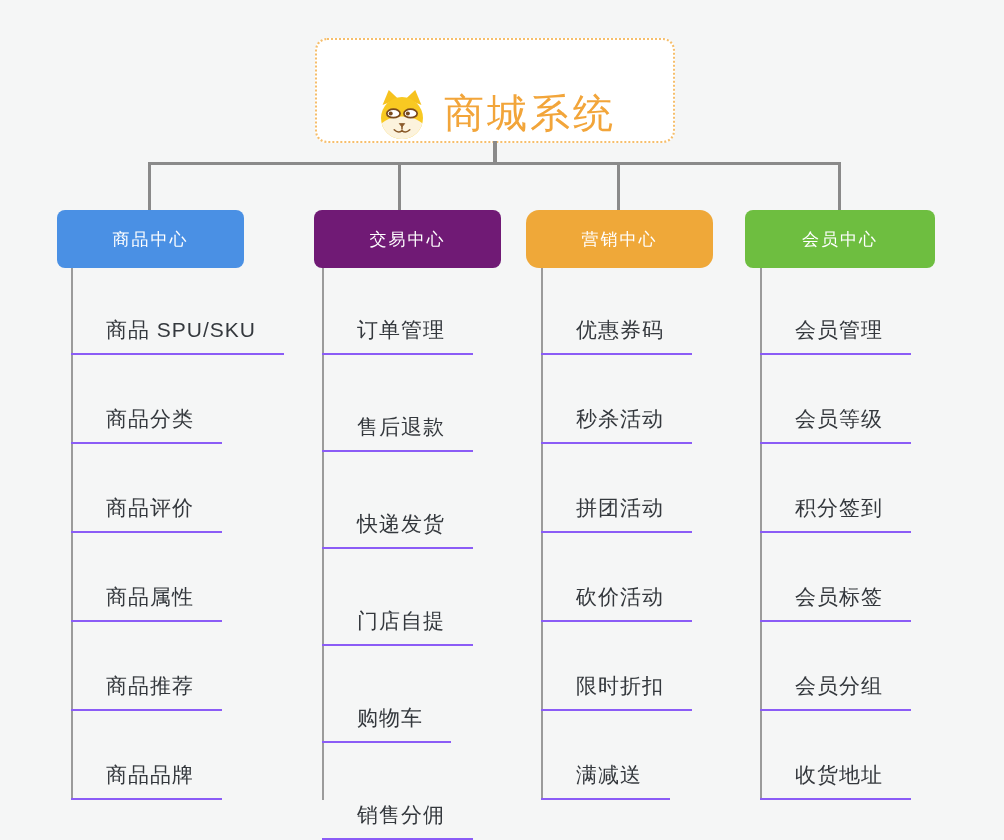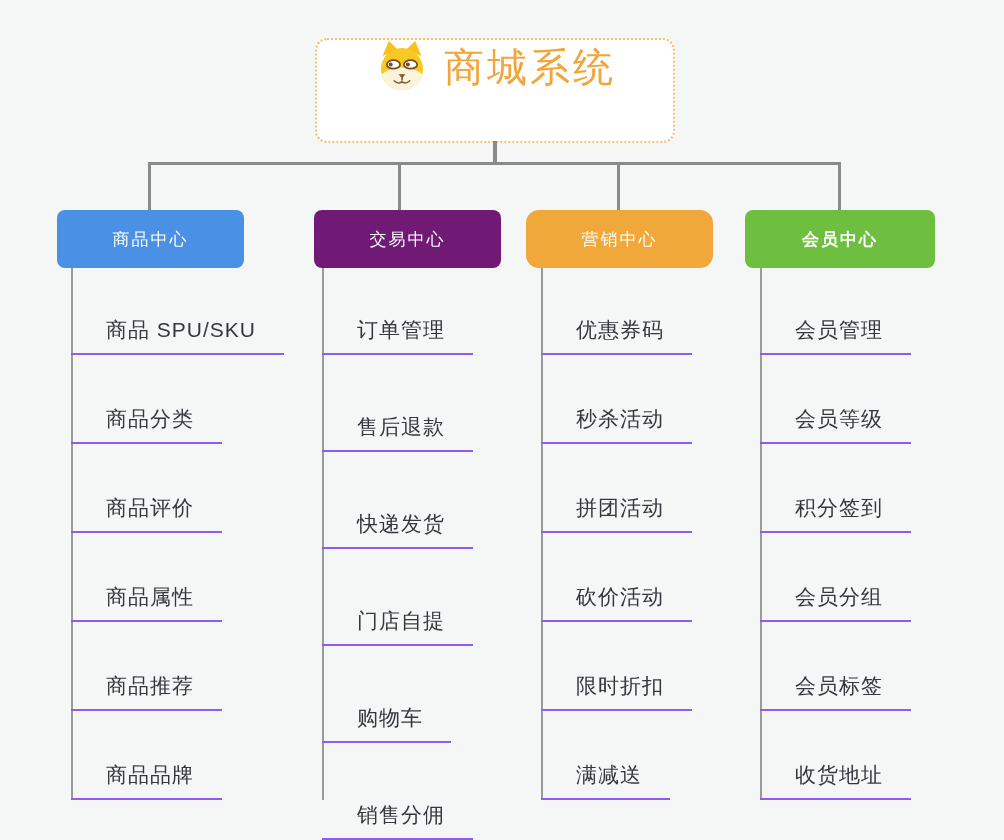--- a/index.html
+++ b/index.html
@@ -13,21 +13,21 @@
     background:#f5f6f6;
     overflow:hidden;
   }
   
   .root-node{
     position:absolute;left:315px;top:38px;width:360px;height:105px;
     background:#ffffff;
     border:2px dotted #f6be6b;
     border-radius:12px;
     box-sizing:border-box;
-    display:flex;align-items:flex-start;justify-content:center;gap:14px;
+    display:flex;align-items:flex-end;justify-content:center;gap:14px;
     cursor:pointer;
   }
   .root-title{
     font-size:40px;
     letter-spacing:3px;
     color:#f2a53a;
     font-weight:500;
     white-space:nowrap;
   }
   .root-icon{width:56px;height:52px;flex:0 0 auto;}
@@ -106,21 +106,21 @@
   <div class="conn root-drop"></div>
   <div class="conn h-bar"></div>
   <div class="conn drop1"></div>
   <div class="conn drop2"></div>
   <div class="conn drop3"></div>
   <div class="conn drop4"></div>
 
   <div class="branch-box b1" style="background-color: rgb(74, 144, 228);">商品中心</div>
   <div class="branch-box b2" style="background-color: #701a75; margin-left: 7px;">交易中心</div>
   <div class="branch-box b3" style="background-color: rgb(239, 168, 57); border-radius: 13px;">营销中心</div>
-  <div class="branch-box b4" style="background-color: rgb(110, 190, 64); font-weight: bold;">会员中心</div>
+  <div class="branch-box b4" style="background-color: rgb(110, 190, 64);">会员中心</div>
 
   <div class="spine s1"></div>
   <div class="spine s2"></div>
   <div class="spine s3"></div>
   <div class="spine s4"></div>
 
   <div class="leaf-col c1">
     <div class="leaf">商品 SPU/SKU</div>
     <div class="leaf">商品分类</div>
     <div class="leaf">商品评价</div>
@@ -144,18 +144,18 @@
     <div class="leaf">拼团活动</div>
     <div class="leaf">砍价活动</div>
     <div class="leaf">限时折扣</div>
     <div class="leaf">满减送</div>
   </div>
 
   <div class="leaf-col c4">
     <div class="leaf">会员管理</div>
     <div class="leaf">会员等级</div>
     <div class="leaf">积分签到</div>
+    <div class="leaf">会员标签</div>
     <div class="leaf">会员分组</div>
-    <div class="leaf">会员标签</div>
     <div class="leaf">收货地址</div>
   </div>
 
 </div>
 
 </body></html>

